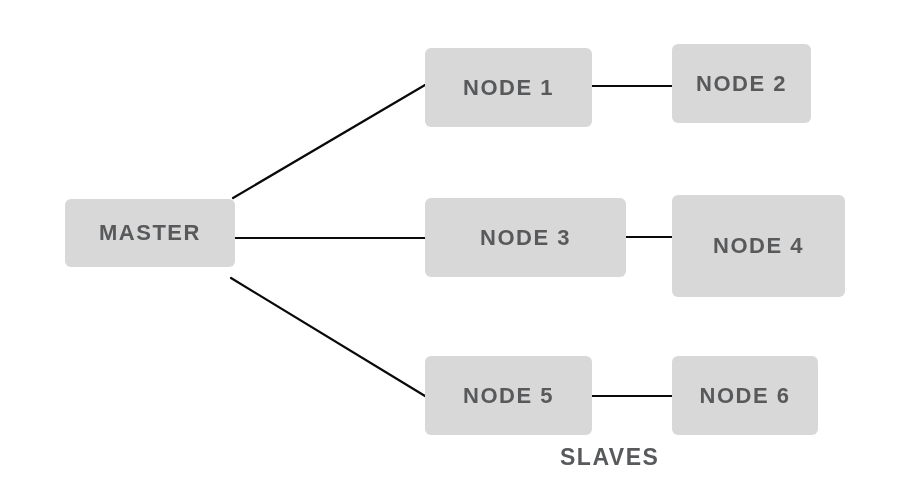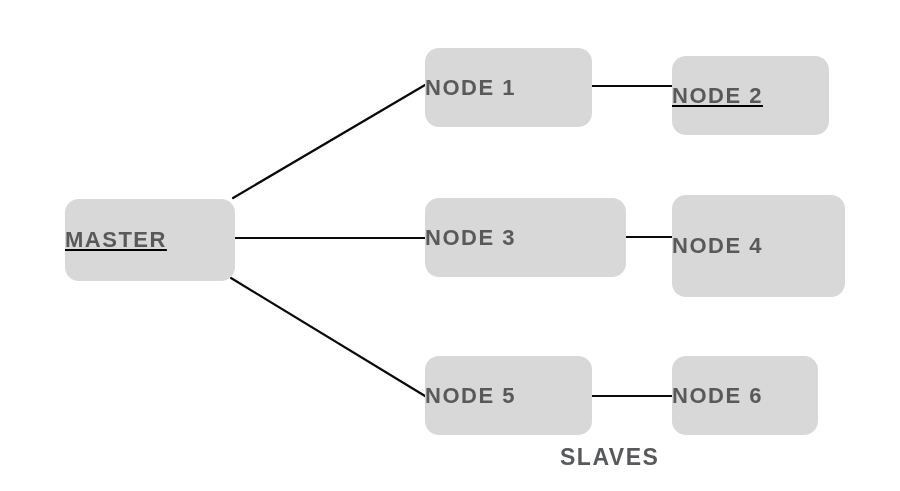--- a/index.html
+++ b/index.html
@@ -31,35 +31,35 @@
     pointer-events: none;
   }
   .edges line {
     stroke: var(--edge-line);
     stroke-width: 2.2;
     stroke-linecap: round;
   }
   .node {
     position: absolute;
     background: var(--node-fill);
-    border-radius: 14px;
+    border-radius: 6px;
     display: flex;
     align-items: center;
-    justify-content: flex-start;
+    justify-content: center;
   }
   .node-label {
     color: var(--node-text);
     font-weight: bold;
     font-size: 22px;
     letter-spacing: 1.5px;
     white-space: nowrap;
   }
-  .pos-master { left: 65px;  top: 199px; width: 170px; height: 82px; text-decoration: underline; }
+  .pos-master { left: 65px;  top: 199px; width: 170px; height: 68px; }
   .pos-node1  { left: 425px; top: 48px;  width: 167px; height: 79px; }
-  .pos-node2  { left: 672px; top: 56px;  width: 157px; height: 79px; text-decoration: underline; }
+  .pos-node2  { left: 672px; top: 44px;  width: 139px; height: 79px; }
   .pos-node3  { left: 425px; top: 198px; width: 201px; height: 79px; }
   .pos-node4  { left: 672px; top: 195px; width: 173px; height: 102px; }
   .pos-node5  { left: 425px; top: 356px; width: 167px; height: 79px; }
   .pos-node6  { left: 672px; top: 356px; width: 146px; height: 79px; }
   .caption {
     position: absolute;
     left: 560px;
     top: 444px;
     width: 146px;
     text-align: left;

